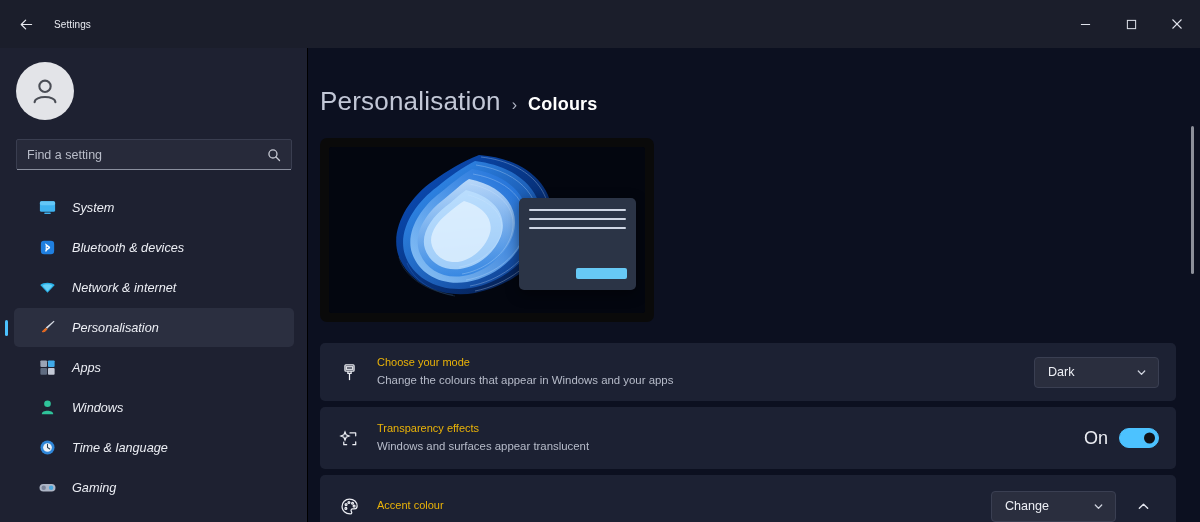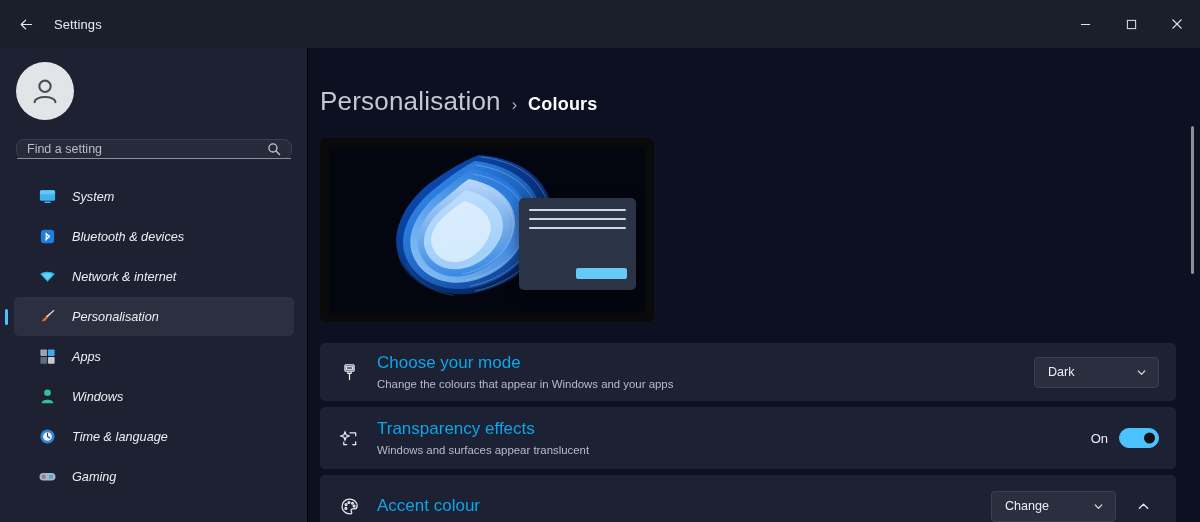--- a/index.html
+++ b/index.html
@@ -19,21 +19,21 @@
     height:48px; flex:0 0 48px; display:flex; align-items:center;
     background:#1b1e2b; position:relative; z-index:5;
   }
   .tb-back {
     width:40px; height:32px; margin-left:6px;
     display:flex; align-items:center; justify-content:center;
     border-radius:5px; color:#e8eaf0;
   }
   .tb-back svg { width:17px; height:17px; }
   .tb-title {
-    font-size:13px; color:#e9ebf1; margin-left:8px; letter-spacing:.1px;
+    font-size:10px; color:#e9ebf1; margin-left:8px; letter-spacing:.1px;
   }
   .tb-spacer { flex:1; }
   .wc { width:46px; height:48px; display:flex; align-items:center; justify-content:center; }
   .wc svg { width:11px; height:11px; }
   .wc.close svg { width:12px; height:12px; }
   .wc path, .wc rect, .wc line { stroke:#dfe2ea; stroke-width:1.1; fill:none; }
 
   
   .body { flex:1; display:flex; min-height:0; position:relative; }
 
@@ -49,22 +49,22 @@
   }
   .avatar-wrap { padding:14px 0 0 16px; }
   .avatar {
     width:58px; height:58px; border-radius:50%;
     background:#e3e4e8; display:flex; align-items:center; justify-content:center;
   }
   .avatar svg { width:34px; height:34px; }
   .avatar svg circle, .avatar svg path { stroke:#4a4d55; stroke-width:2.2; fill:none; }
 
   .searchbox {
-    margin:19px 16px 0 16px; height:20px; position:relative;
-    background:#272a3a; border:1px solid #3a3e50; border-radius:8px;
+    margin:19px 16px 0 16px; height:31px; position:relative;
+    background:#272a3a; border:1px solid #3a3e50; border-radius:2px;
     display:flex; align-items:center; padding:0 10px;
   }
   .searchbox::after {
     content:""; position:absolute; left:0; right:0; bottom:-1px; height:1px;
     background:#8a8f9e;
   }
   .searchbox input {
     flex:1; background:transparent; border:0; outline:none;
     font-family:"Liberation Sans", sans-serif;
     font-size:12.5px; color:#c9ccd6;
@@ -138,35 +138,35 @@
   .card.r1 { height:58px; }
   .card.r2 { height:62px; }
   .card.r3 { height:62px; }
   .cardicon {
     width:24px; height:24px; flex:0 0 24px; margin-right:16px;
     display:flex; align-items:center; justify-content:center;
   }
   .cardicon svg { width:21px; height:21px; display:block; }
   .cardicon svg * { stroke:#eceef4; fill:none; stroke-width:1.3; }
   .cardtext { flex:1; min-width:0; }
-  .ct-title { font-size:17px; color:#0ea5e9; line-height:1.45; }
+  .ct-title { font-size:11px; color:#eab308; line-height:1.45; }
   .ct-sub { font-size:11.4px; color:#b7bcca; line-height:1.5; margin-top:1px; }
   .cardright { display:flex; align-items:center; gap:12px; flex:0 0 auto;padding-left:33px; }
 
   .dropdown {
     height:31px; min-width:125px; background:#2a2e3e; border:1px solid #3a3f52;
     border-radius:4px; display:flex; align-items:center; justify-content:space-between;
     padding:0 11px 0 13px; color:#edeff5; font-size:12.6px;
   }
   .dropdown .chev { margin-left:12px; display:flex; }
   .dropdown svg { width:11px; height:11px; }
   .dropdown svg path { stroke:#cfd3de; stroke-width:1.4; fill:none; }
 
   .togglewrap { display:flex; align-items:center; gap:11px; }
-  .togglelabel { font-size:13px; color:#eceef4; }
+  .togglelabel { font-size:18px; color:#eceef4; }
   .toggle {
     width:40px; height:20px; border-radius:11px; background:#4cc2ff;
     position:relative; border:1px solid #4cc2ff;
   }
   .toggle .knob {
     position:absolute; right:3px; top:50%; transform:translateY(-50%);
     width:11px; height:11px; border-radius:50%; background:#101218;
   }
   .expander {
     width:31px; height:31px; display:flex; align-items:center; justify-content:center;

